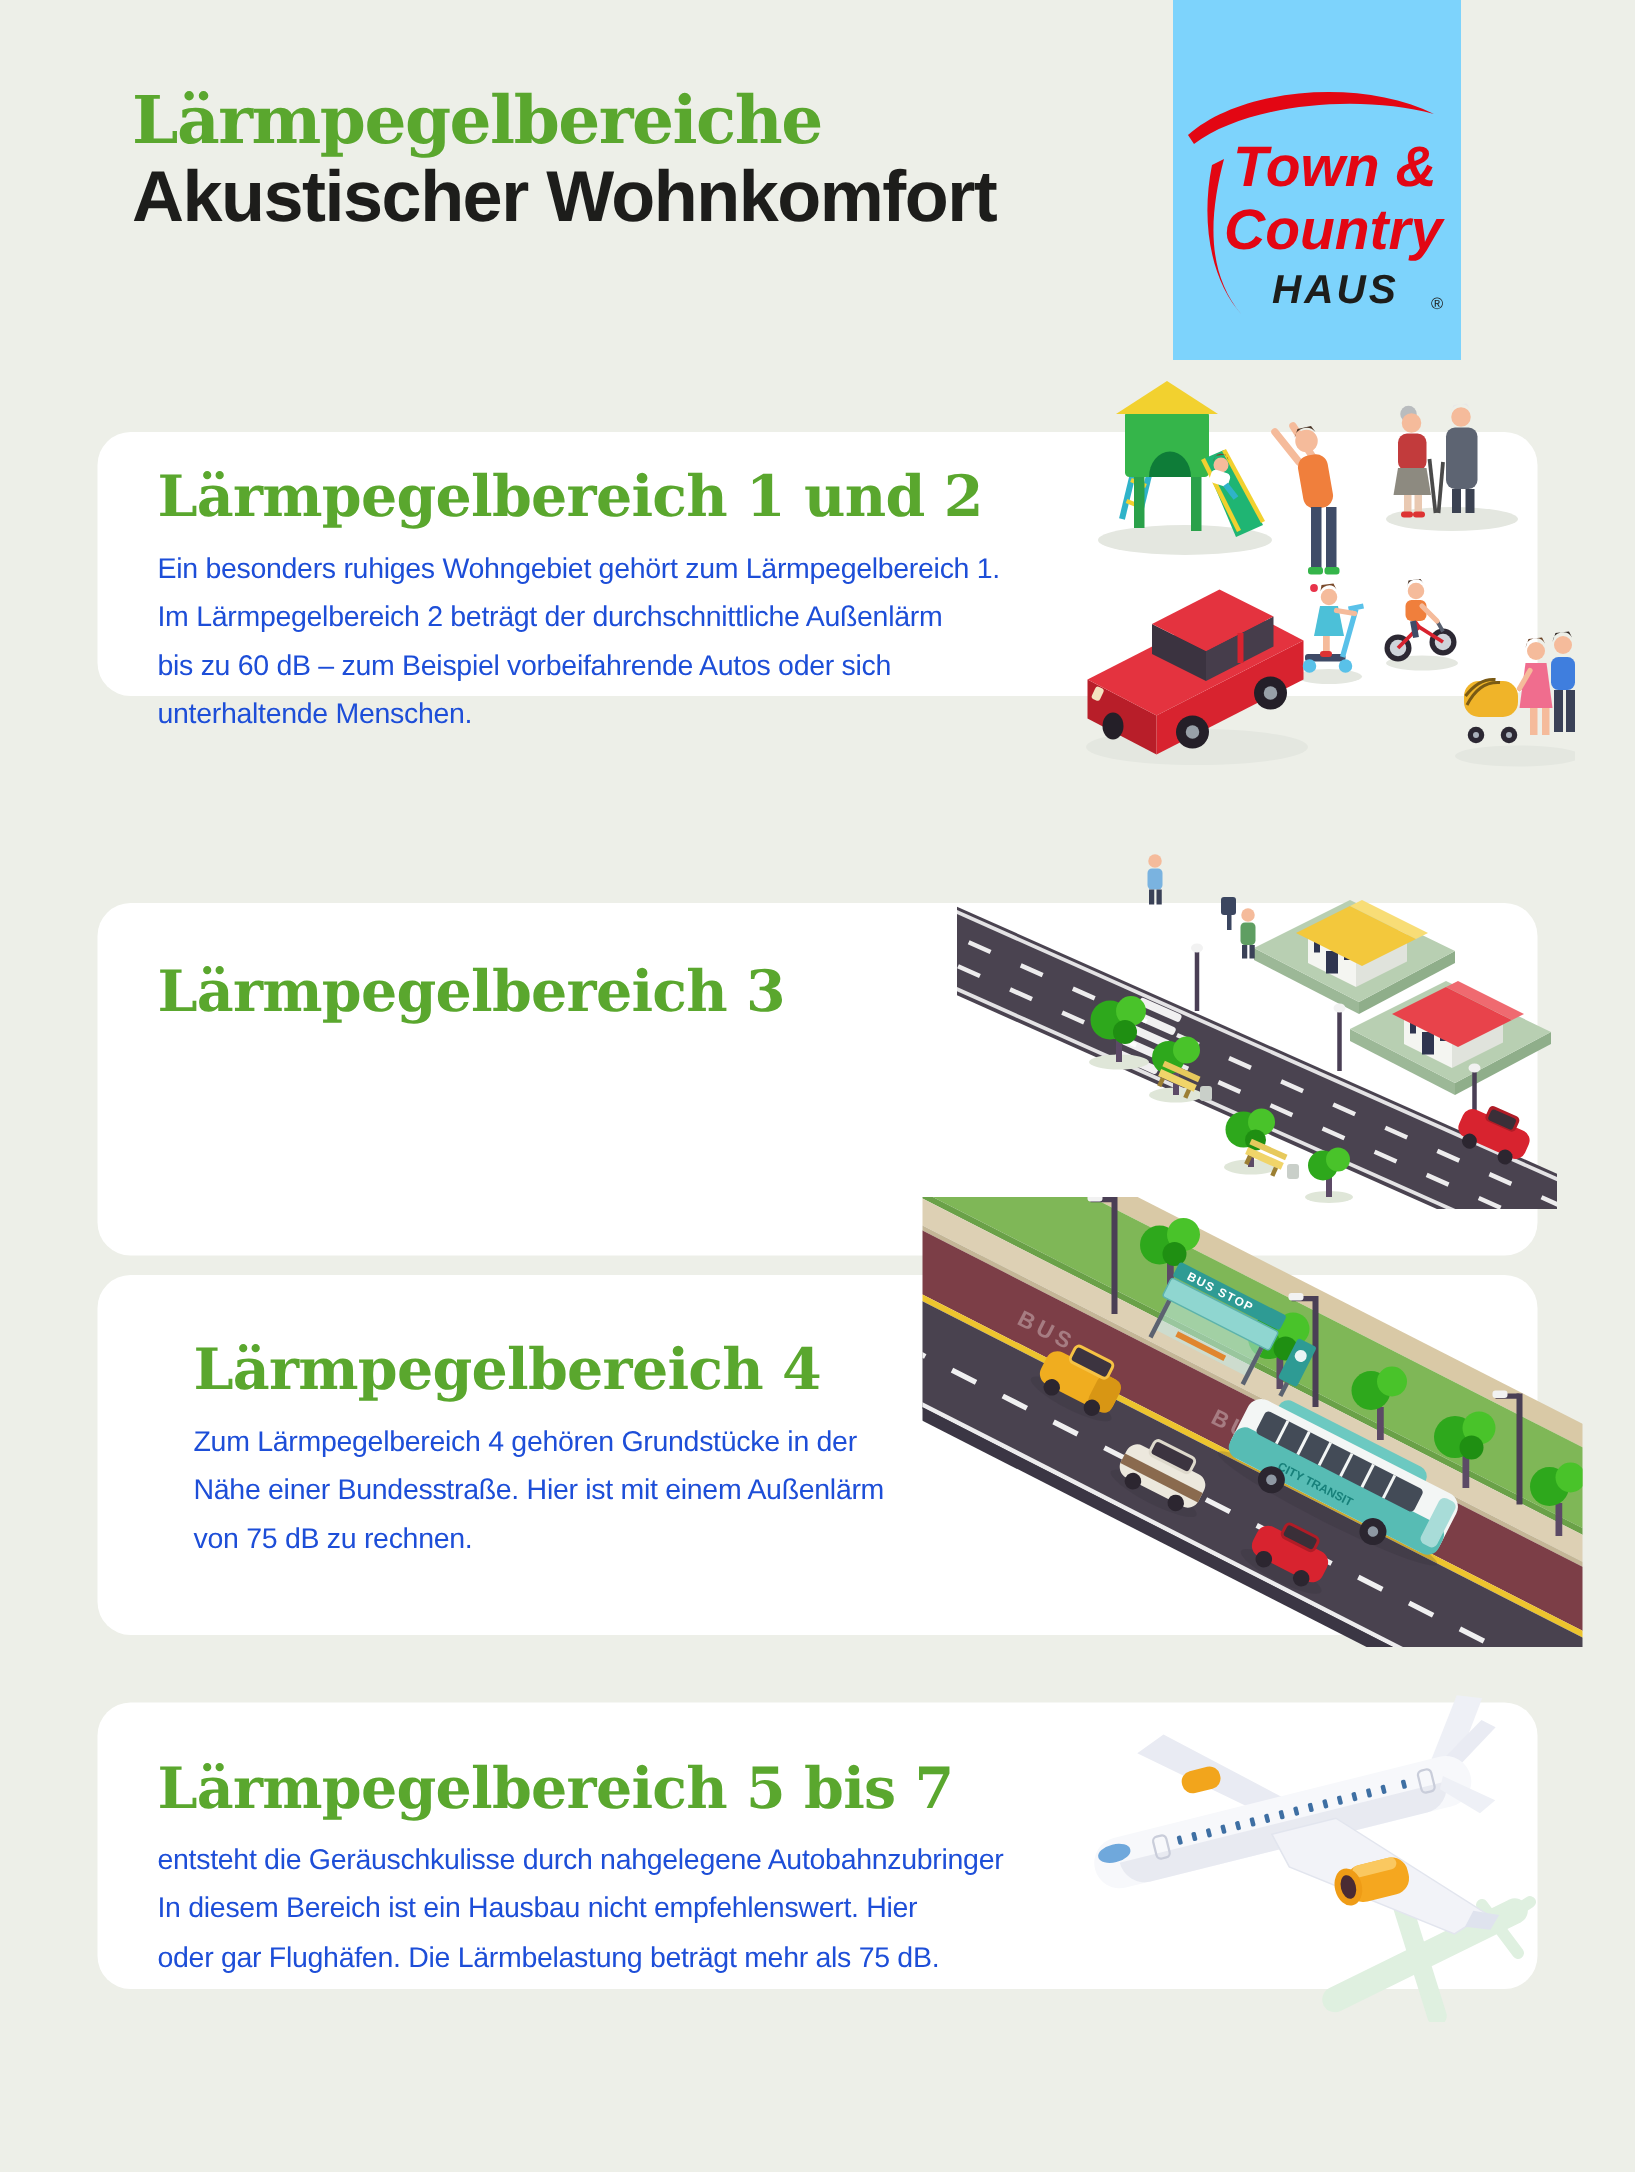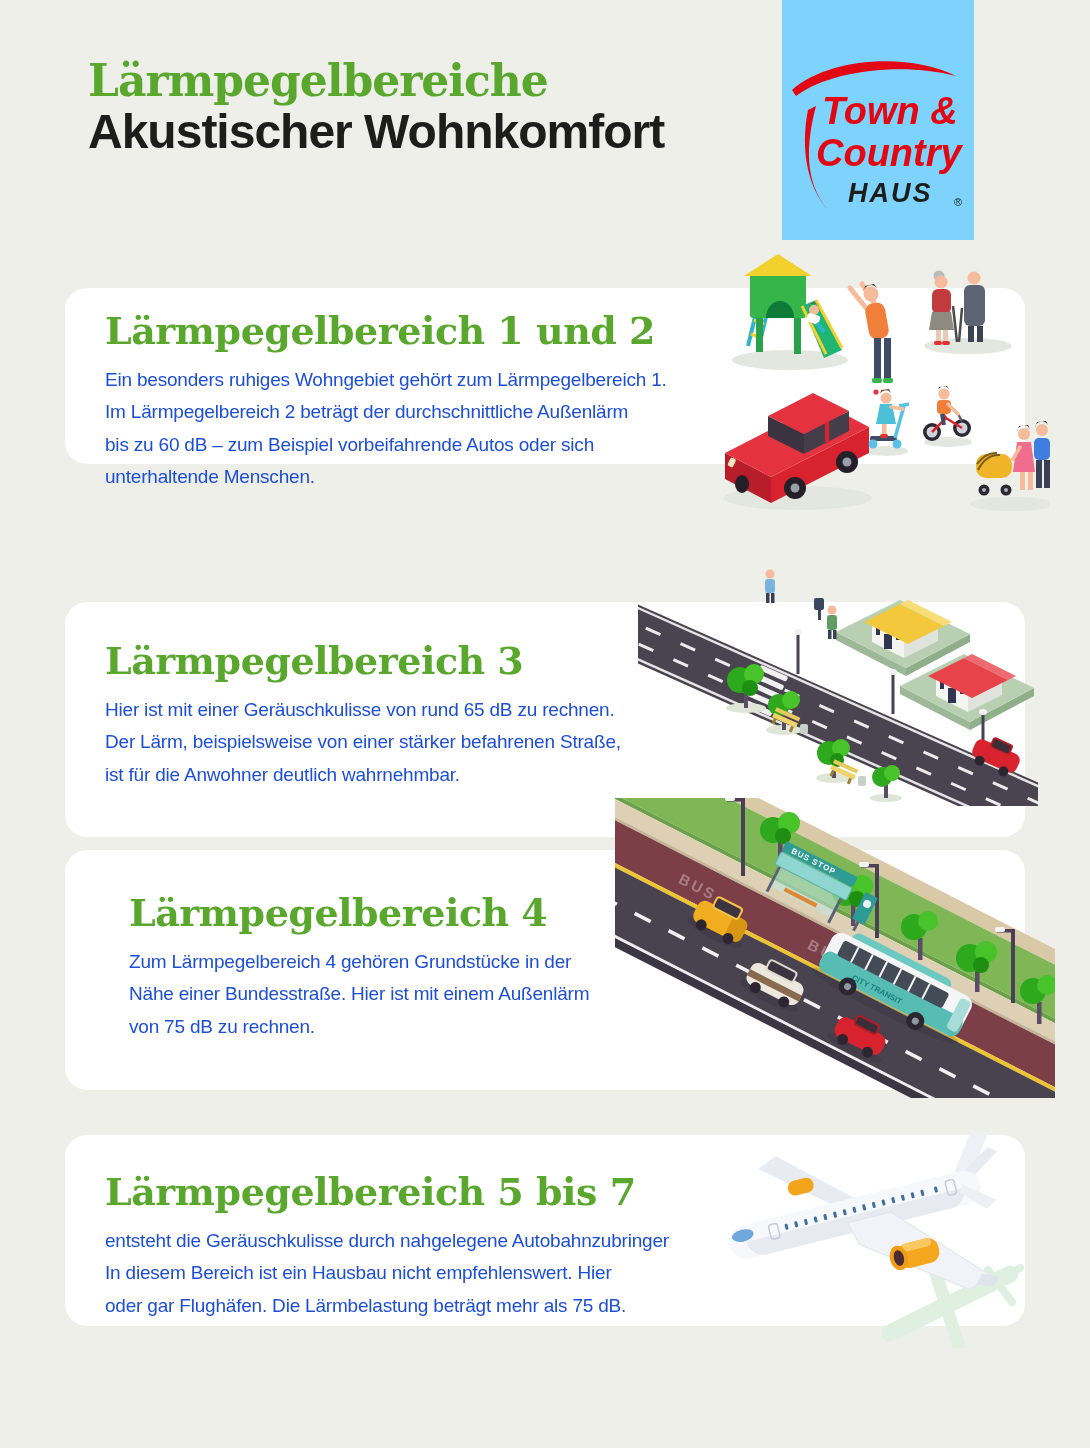--- a/index.html
+++ b/index.html
@@ -57,25 +57,20 @@
         <div>Im Lärmpegelbereich 2 beträgt der durchschnittliche Außenlärm</div>
         <div>bis zu 60 dB – zum Beispiel vorbeifahrende Autos oder sich</div>
         <div>unterhaltende Menschen.</div>
       </div>
     </div>
   </div>
 
   <div class="card card-2">
     <div class="card-content c2">
       <h3 class="card-heading">Lärmpegelbereich 3</h3>
-      <div class="card-text">
-        <div>Hier ist mit einer Geräuschkulisse von rund 65 dB zu rechnen.</div>
-        <div>Der Lärm, beispielsweise von einer stärker befahrenen Straße,</div>
-        <div>ist für die Anwohner deutlich wahrnehmbar.</div>
-      </div>
     </div>
   </div>
 
   <div class="card card-3">
     <div class="card-content c3">
       <h3 class="card-heading">Lärmpegelbereich 4</h3>
       <div class="card-text">
         <div>Zum Lärmpegelbereich 4 gehören Grundstücke in der</div>
         <div>Nähe einer Bundesstraße. Hier ist mit einem Außenlärm</div>
         <div>von 75 dB zu rechnen.</div>

